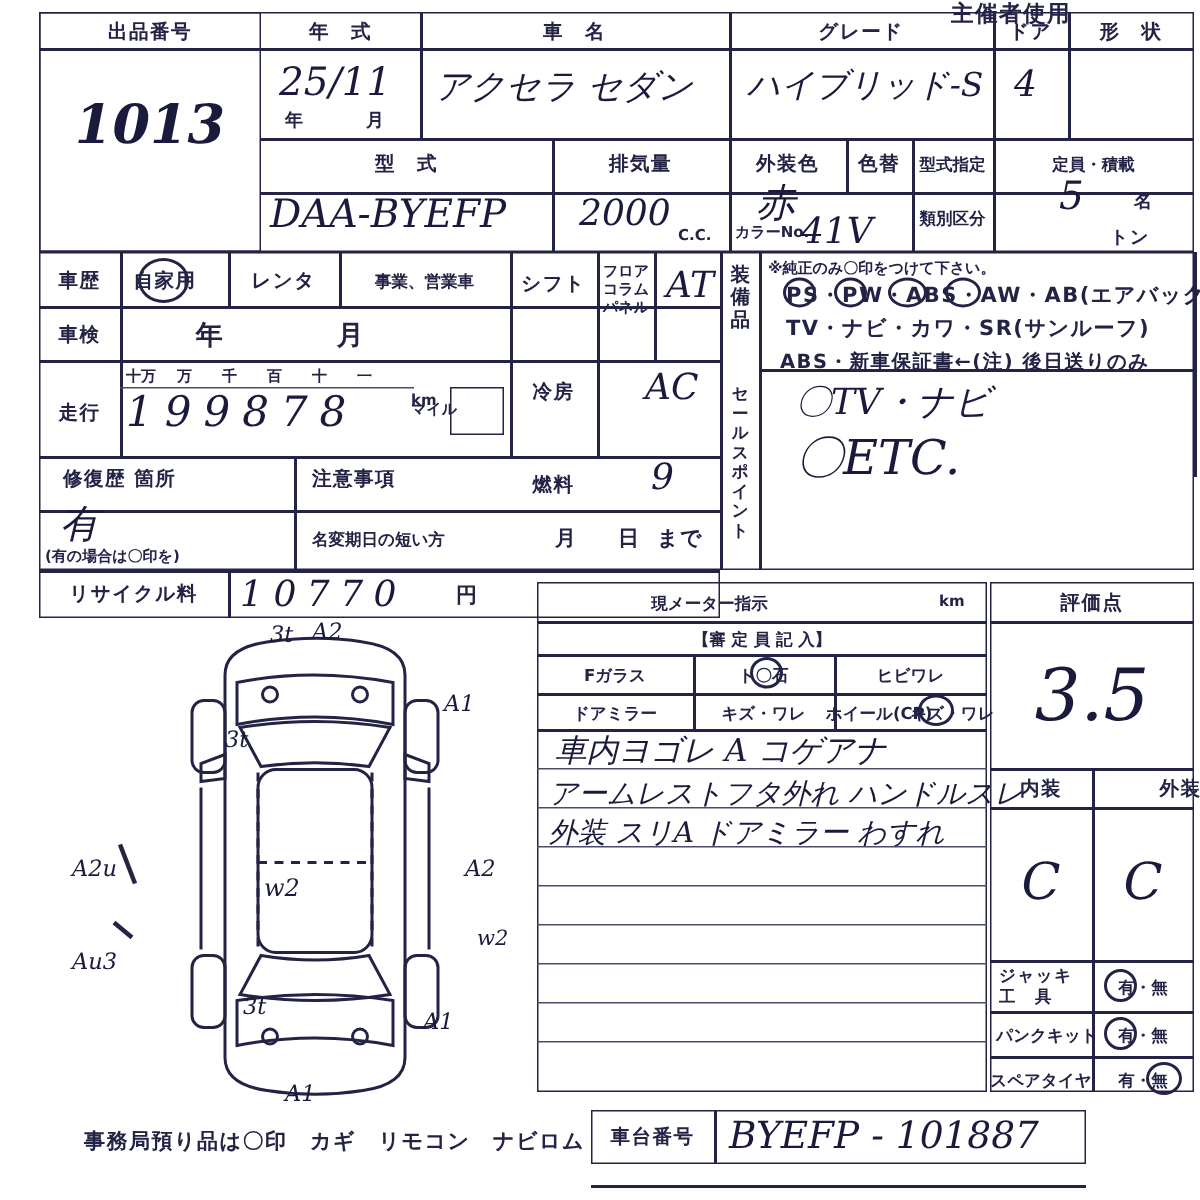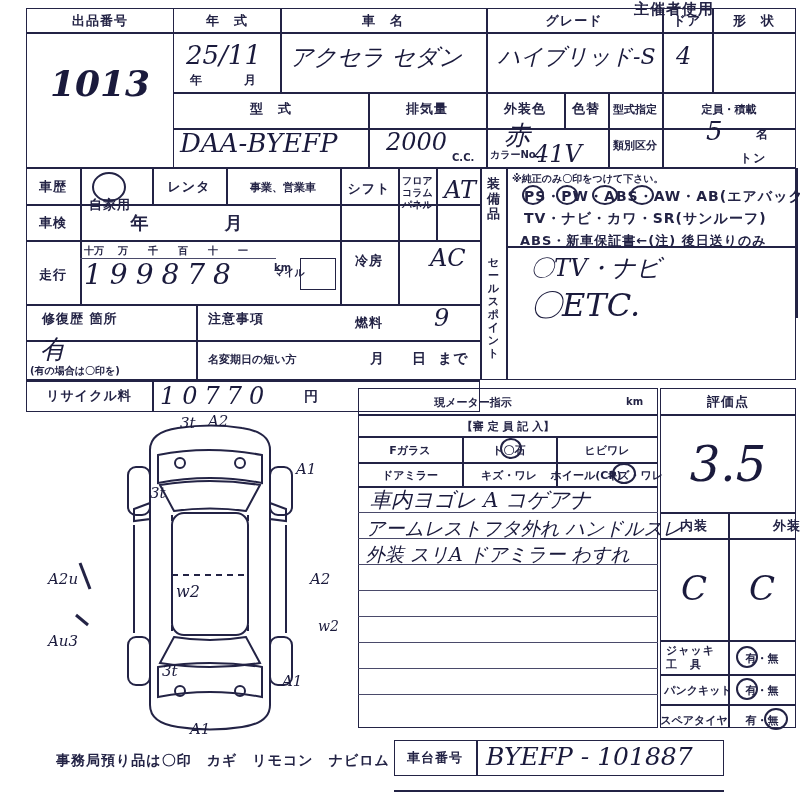--- a/index.html
+++ b/index.html
@@ -105,21 +105,21 @@
   <div class="hline" style="left:26px;top:204px;width:454px;"></div>
   <div class="hline" style="left:26px;top:240px;width:454px;"></div>
   <div class="hline" style="left:26px;top:304px;width:454px;"></div>
   <div class="hline" style="left:26px;top:340px;width:454px;"></div>
   <div class="vline" style="left:80px;top:168px;height:136px;"></div>
   <div class="vline" style="left:152px;top:168px;height:36px;"></div>
   <div class="vline" style="left:226px;top:168px;height:36px;"></div>
   <div class="vline" style="left:196px;top:304px;height:76px;"></div>
 
   <div class="lbl ctr" style="left:26px;top:174px;width:54px;height:26px;">車歴</div>
-  <div class="lbl ctr" style="left:80px;top:192px;width:60px;height:26px;">自家用</div>
+  <div class="lbl ctr" style="left:80px;top:174px;width:60px;height:26px;">自家用</div>
   <div class="ell" style="left:92px;top:172px;width:34px;height:30px;"></div>
   <div class="lbl ctr" style="left:152px;top:174px;width:74px;height:26px;">レンタ</div>
   <div class="lbl ctr small" style="left:226px;top:174px;width:114px;height:26px;">事業、営業車</div>
 
   <div class="lbl ctr" style="left:26px;top:210px;width:54px;height:26px;">車検</div>
   <div class="lbl ctr" style="left:120px;top:210px;width:40px;height:26px;font-size:18px;">年</div>
   <div class="lbl ctr" style="left:214px;top:210px;width:40px;height:26px;font-size:18px;">月</div>
 
   <div class="lbl ctr" style="left:26px;top:262px;width:54px;height:26px;">走行</div>
   <div class="hline thin" style="left:80px;top:258px;width:196px;height:1px;"></div>

